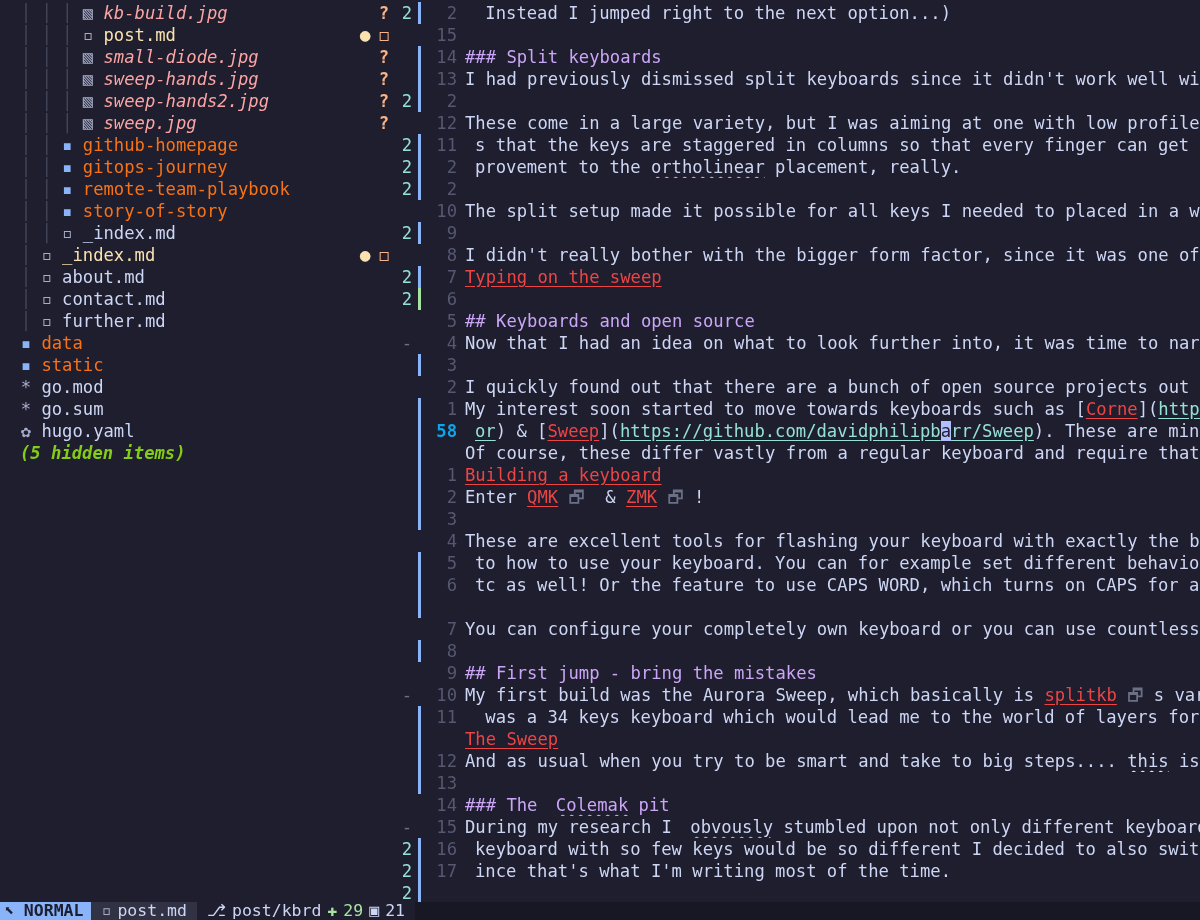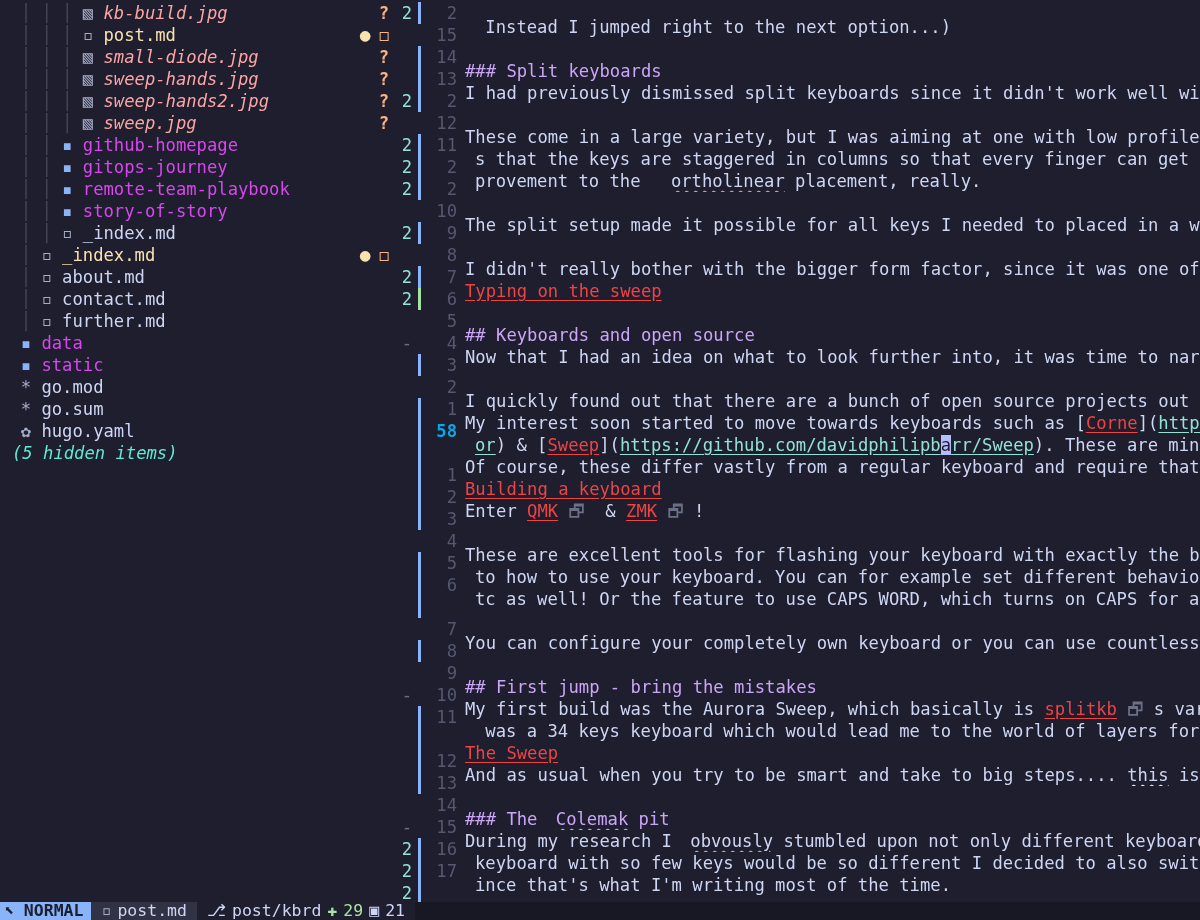--- a/index.html
+++ b/index.html
@@ -25,30 +25,30 @@
     white-space: pre;
   }
   .indent { white-space: pre; color: #45475a; }
   .icon-md { color: #a6adc8; }
   .icon-img { color: #a6adc8; }
   .icon-folder { color: #89b4fa; }
   .icon-file { color: #a6adc8; }
   .fname { }
   .cyan { color: #fca5a5; font-style: italic; }
   .sand { color: #f9e2af; }
-  .blue { color: #d946ef; }
+  .blue { color: #f97316; }
   .plain { color: #cdd6f4; }
   .status-area {
     margin-left: auto; padding-right: 6px;
     display: flex; gap: 8px; align-items: center;
   }
   .q { color: #fab387; font-weight: bold; }
   .dot { color: #f9e2af; font-size: 18px;}
   .sq { color: #fab387; }
-  .hidden-items { color: #5eead4; font-style: italic; padding-left: 12px; }
+  .hidden-items { color: #84cc16; font-style: italic; padding-left: 20px; font-weight: bold; }
 
   .editor {
     flex: 1; display: flex; overflow: hidden;
     position: relative;
   }
   .gutter {
     width: 70px; flex: 0 0 70px;
     display: flex; flex-direction: column;
     padding-top: 2px;
   }
@@ -69,32 +69,32 @@
   .bar.chg { background: #89b4fa; }
   .bar.cur { background: #a6e3a1; }
   .lnum {
     width: 44px;
     color: #555870;
     text-align: right;
     padding-right: 8px;
   }
   .lnum.current { color: #0ea5e9; font-weight: bold; }
   .content {
-    flex: 1; padding-top: 16px; overflow: hidden;
+    flex: 1; padding-top: 2px; overflow: hidden;
     position: relative;
   }
   .line {
     height: 22px; white-space: pre; overflow: hidden;
     color: #cdd6f4;
   }
   .wrap { padding-left: 10px; }
   .hdr { color: #cba6f7; }
   .link-t { color: #ef4444; text-decoration: underline; text-underline-offset: 3px;}
   .link-u { color: #94e2d5; text-decoration: underline; text-underline-offset: 3px;}
-  .ortho { text-decoration: underline wavy #f38ba8; text-underline-offset: 3px; margin-left: 20px;}
+  .ortho { text-decoration: underline wavy #f38ba8; text-underline-offset: 3px;}
   .spell { text-decoration: underline wavy #89b4fa; text-underline-offset: 3px; margin-left: 8px;}
   .spell2 { text-decoration: underline wavy #f9e2af; text-underline-offset: 3px;}
   .ext { color: #6c7086; }
   .cursor { background: #b4befe; color: #1e1e2e; }
 
   .statusline {
     height: 18px;
     background: #181825;
     display: flex; align-items: center;
     font-size: 16.5px;

